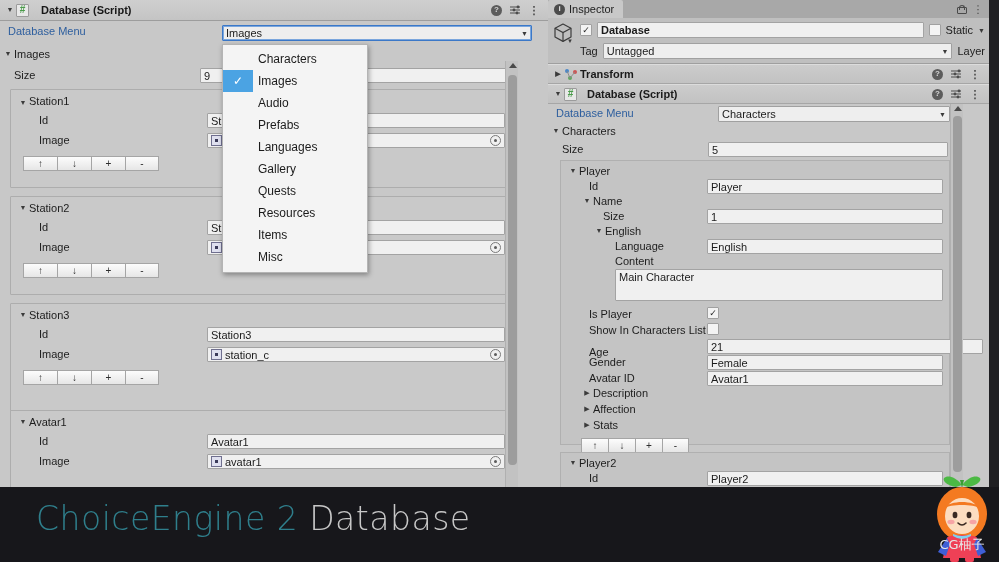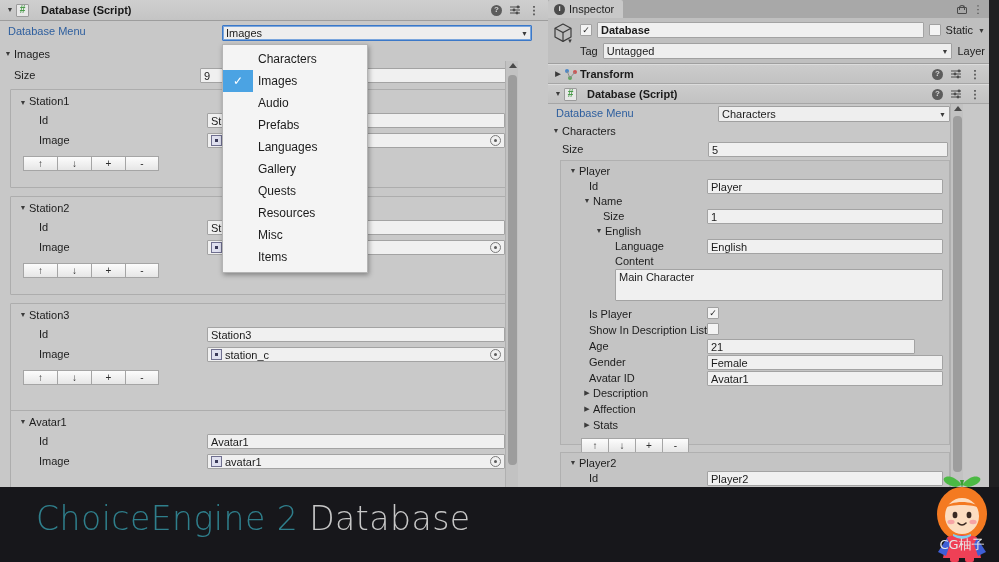--- a/index.html
+++ b/index.html
@@ -592,28 +592,28 @@
         <div class="field text-area" style="position:absolute; left:54px; top:108px; width:328px;">
           <span>Main Character</span>
         </div>
 
         <div style="position:absolute; left:28px; top:147px;">
           <span class="lbl">Is Player</span>
         </div>
         <span class="checkbox" style="position:absolute; left:146px; top:146px;">✓</span>
 
         <div style="position:absolute; left:28px; top:163px;">
-          <span class="lbl">Show In Description List</span>
+          <span class="lbl">Show In Characters List</span>
         </div>
         <span class="checkbox" style="position:absolute; left:146px; top:162px;"></span>
 
-        <div style="position:absolute; left:28px; top:179px;">
+        <div style="position:absolute; left:28px; top:185px;">
           <span class="lbl">Age</span>
         </div>
-        <div class="field" style="position:absolute; left:146px; top:178px; width:208px;text-align:right;">
+        <div class="field" style="position:absolute; left:146px; top:178px; width:276px;text-align:right;">
           <span>21</span>
         </div>
 
         <div style="position:absolute; left:28px; top:195px;">
           <span class="lbl">Gender</span>
         </div>
         <div class="field" style="position:absolute; left:146px; top:194px; width:236px;">
           <span>Female</span>
         </div>
 
@@ -695,25 +695,25 @@
     <div class="menu-item">
       <span class="check"></span>
       <span class="mlabel">Quests</span>
     </div>
     <div class="menu-item">
       <span class="check"></span>
       <span class="mlabel">Resources</span>
     </div>
     <div class="menu-item">
       <span class="check"></span>
+      <span class="mlabel">Items</span>
+    </div>
+    <div class="menu-item">
+      <span class="check"></span>
       <span class="mlabel">Misc</span>
-    </div>
-    <div class="menu-item">
-      <span class="check"></span>
-      <span class="mlabel">Items</span>
     </div>
   </div>
 
   <div id="banner">
     <div id="banner-title">
       <span class="part-a">ChoiceEngine 2</span>
       <span class="part-b">Database</span>
     </div>
   </div>
 

